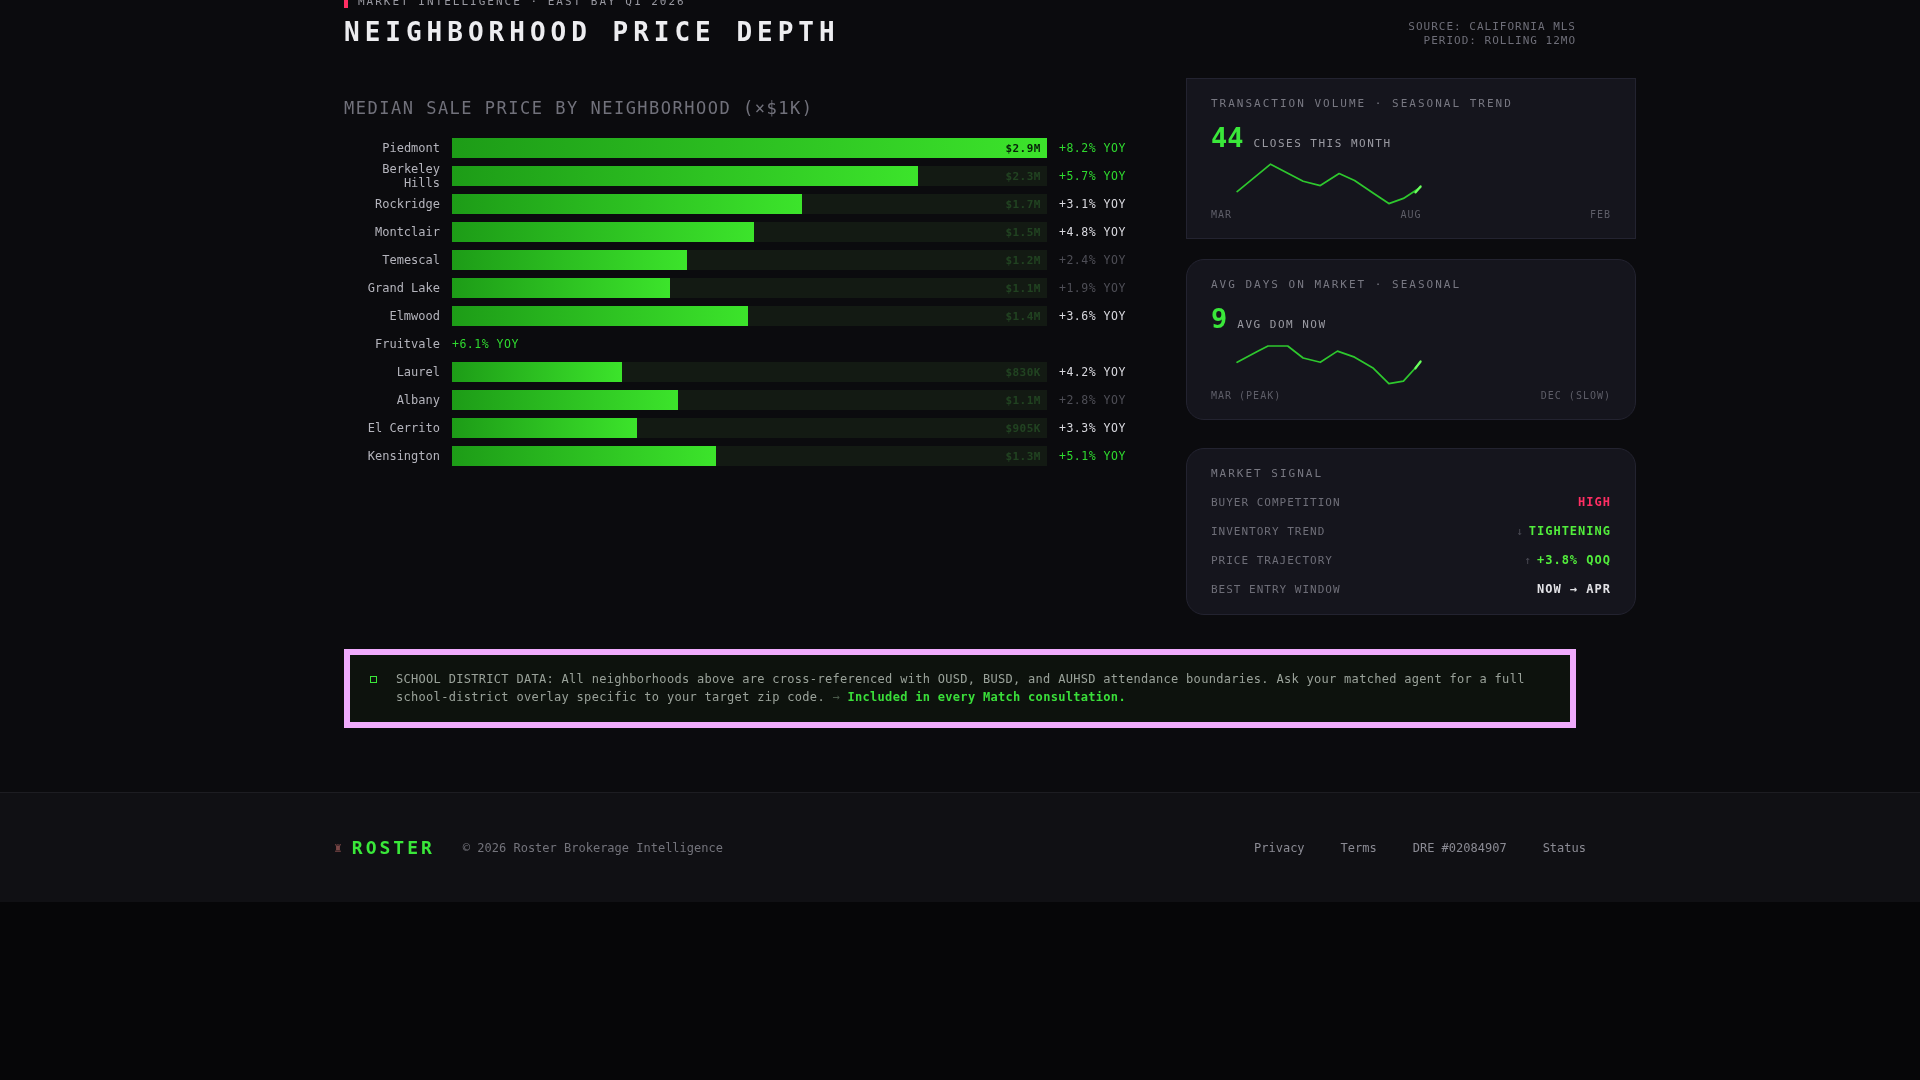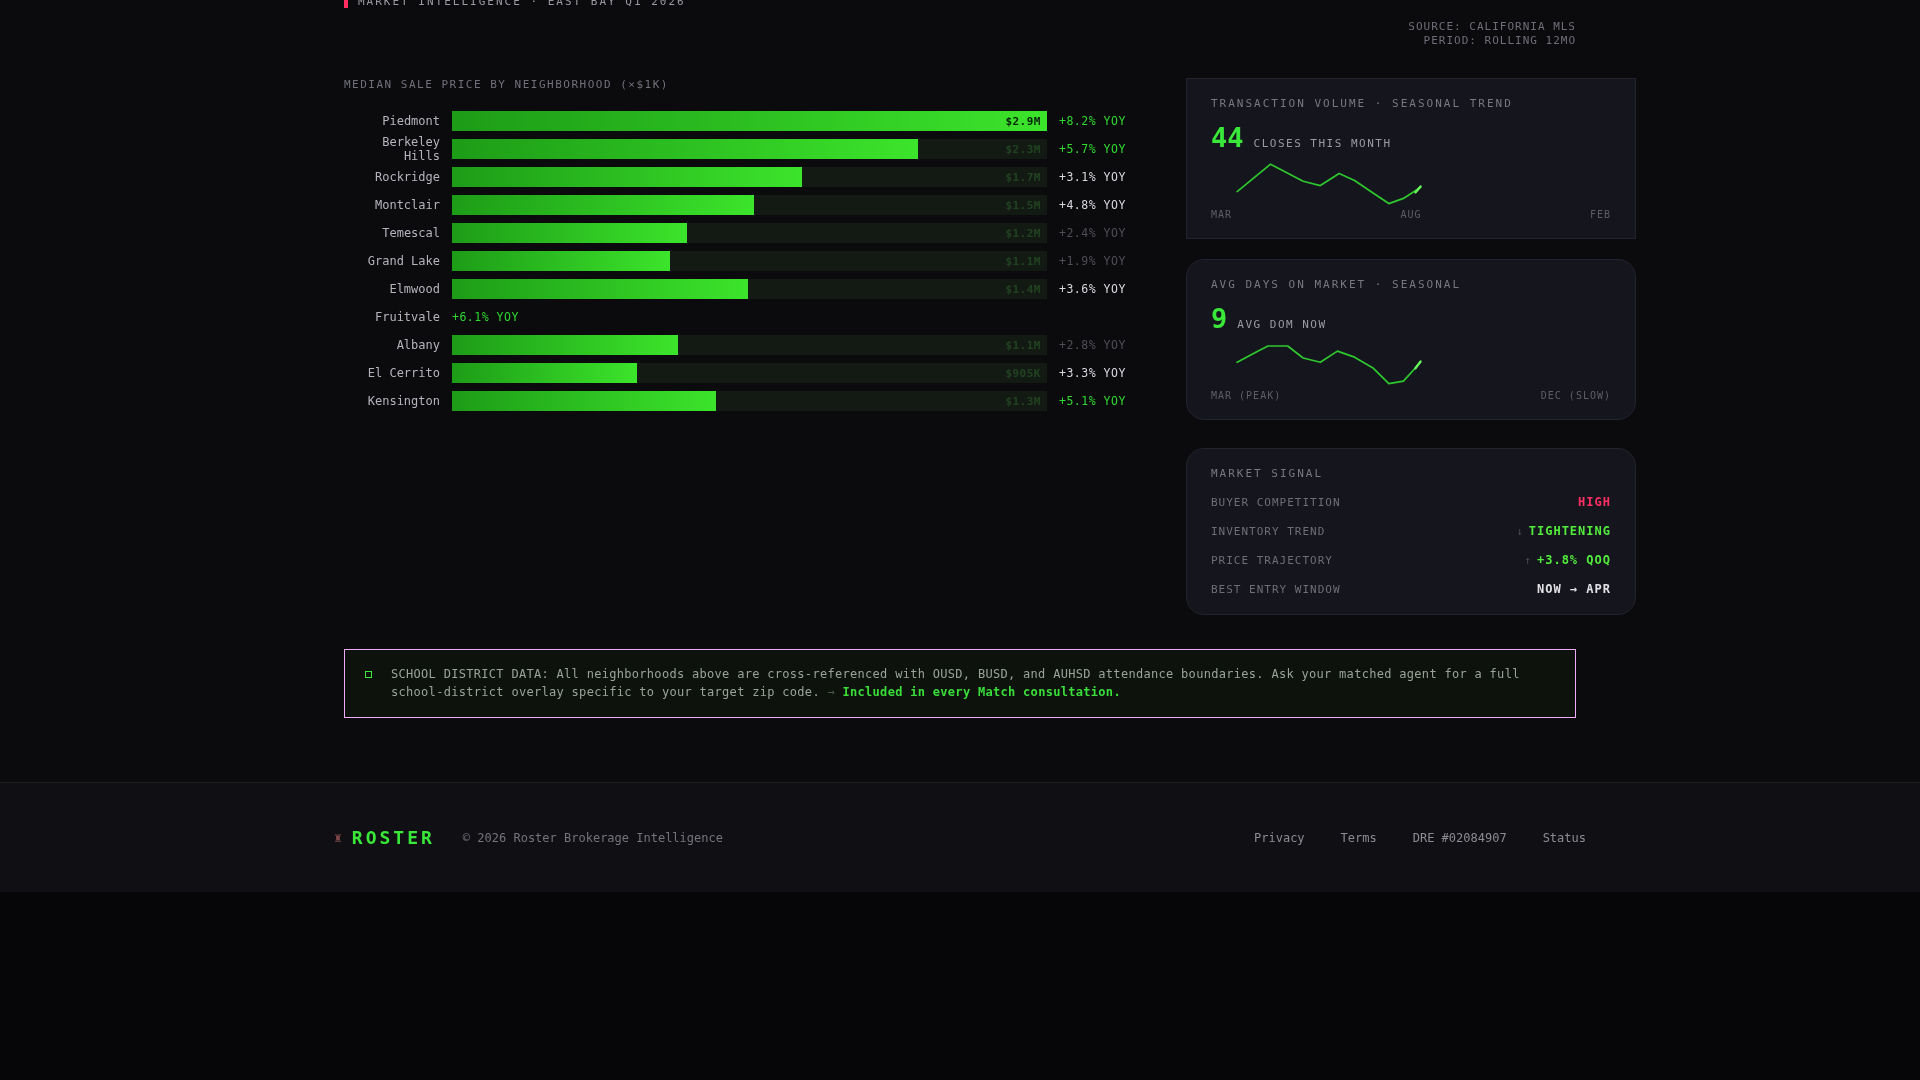--- a/index.html
+++ b/index.html
@@ -14,21 +14,21 @@
   .eyebrow-bar { width:4px; height:14px; background:#ff2e63; }
   .eyebrow-text { font-size:11px; color:#9a9aa2; letter-spacing:2px; }
   .title { margin-top:9px; font-size:26px; font-weight:bold; color:#ededf0; letter-spacing:5px; }
   .sourceblock { text-align:right; margin-top:20px; font-size:11px; color:#6e6e78; letter-spacing:1px; line-height:14px; }
 
   
   .content { display:flex; gap:74px; margin-top:30px; }
   .chart-col { width:768px; }
   .side-col { width:450px; flex-shrink:0; }
 
-  .chart-label { font-size:11px; color:#71717b; letter-spacing:1.5px; }
+  .chart-label { font-size:17px; color:#71717b; letter-spacing:1.5px;margin-top:20px; }
   .rows { margin-top:16px; }
   .crow { display:flex; align-items:center; height:28px; }
   .rlabel { width:96px; text-align:right; font-size:12px; color:#b4b4bc; flex-shrink:0; }
   .track { margin-left:12px; width:595px; height:20px; background:#131a13; position:relative; flex-shrink:0; }
   .fill { height:100%; background:linear-gradient(90deg,#1d9c17,#3ce42b); }
   .val { position:absolute; right:6px; top:50%; transform:translateY(-50%); font-size:11px; font-weight:bold; letter-spacing:.5px; color:rgba(90,230,90,0.2); }
   .val.onbar { color:#07230a; }
   .yoy { margin-left:12px; font-size:11.5px; font-weight:normal; letter-spacing:.5px; white-space:nowrap; }
   .yoy.tone-green { color:#2fd92f; }
   .yoy.tone-white { color:#d8d8de; }
@@ -47,21 +47,21 @@
 
   .sigrow { display:flex; justify-content:space-between; align-items:baseline; margin-top:15px; }
   .siglabel { font-size:11px; color:#6e6e78; letter-spacing:1px; }
   .sigval { font-size:12px; font-weight:bold; letter-spacing:1px; white-space:nowrap; }
   .sigval.tone-pink { color:#ff2e63; }
   .sigval.tone-green { color:#52ec3c; }
   .sigval.tone-white { color:#e2e2e6; }
   .sigarrow { color:#4a4a54; font-weight:normal; font-size:11px; margin-right:5px; }
 
   
-  .note { margin-top:34px; border:1px solid #f0abfc; background:#0d120d; padding:16px 20px; display:flex; gap:19px; }
+  .note { margin-top:34px; border:6px solid #f0abfc; background:#0d120d; padding:16px 20px; display:flex; gap:19px; }
   .bullet { width:7px; height:7px; border:1px solid #3ae83a; margin-top:5px; flex-shrink:0; }
   .note-text { font-size:12px; color:#9aa29a; line-height:17.5px; letter-spacing:.3px; max-width:1150px; }
   .note-arrow { color:#4a5a4a; }
   .note-link { color:#3ade3a; font-weight:bold; }
 
   
   .footer { margin-top:64px; border-top:1px solid #1d1d22; background:#101014; height:110px; display:flex; align-items:center; }
   .fcontainer { width:1252px; margin:0 auto; display:flex; align-items:center; }
   .logo-icon { font-size:13px; color:#7a4646; }
   .logo-text { margin-left:10px; font-size:18px; font-weight:bold; color:#3ae83a; letter-spacing:3px; }
@@ -74,20 +74,21 @@
 
 <div class="page">
   <div class="container">
 
     <div class="header">
       <div>
         <div class="eyebrow">
           <span class="eyebrow-bar"></span>
           <span class="eyebrow-text">MARKET INTELLIGENCE · EAST BAY Q1 2026</span>
         </div>
+        <div class="title">NEIGHBORHOOD PRICE DEPTH</div>
       </div>
       <div class="sourceblock">
         <div>SOURCE: CALIFORNIA MLS</div>
         <div>PERIOD: ROLLING 12MO</div>
       </div>
     </div>
 
     <div class="content">
       <div class="chart-col">
         <div class="chart-label">MEDIAN SALE PRICE BY NEIGHBORHOOD (×$1K)</div>
@@ -144,20 +145,28 @@
             <span class="rlabel">Elmwood</span>
             <div class="track">
               <div class="fill" style="width: 49.8%;"></div>
               <span class="val">$1.4M</span>
             </div>
             <span class="yoy tone-white">+3.6% YOY</span>
           </div>
           <div class="crow">
             <span class="rlabel">Fruitvale</span>
             <span class="yoy tone-green">+6.1% YOY</span>
+          </div>
+          <div class="crow">
+            <span class="rlabel">Laurel</span>
+            <div class="track">
+              <div class="fill" style="width: 28.6%;"></div>
+              <span class="val">$830K</span>
+            </div>
+            <span class="yoy tone-white">+4.2% YOY</span>
           </div>
           <div class="crow">
             <span class="rlabel">Albany</span>
             <div class="track">
               <div class="fill" style="width: 37.9%;"></div>
               <span class="val">$1.1M</span>
             </div>
             <span class="yoy tone-dim">+2.8% YOY</span>
           </div>
           <div class="crow">

